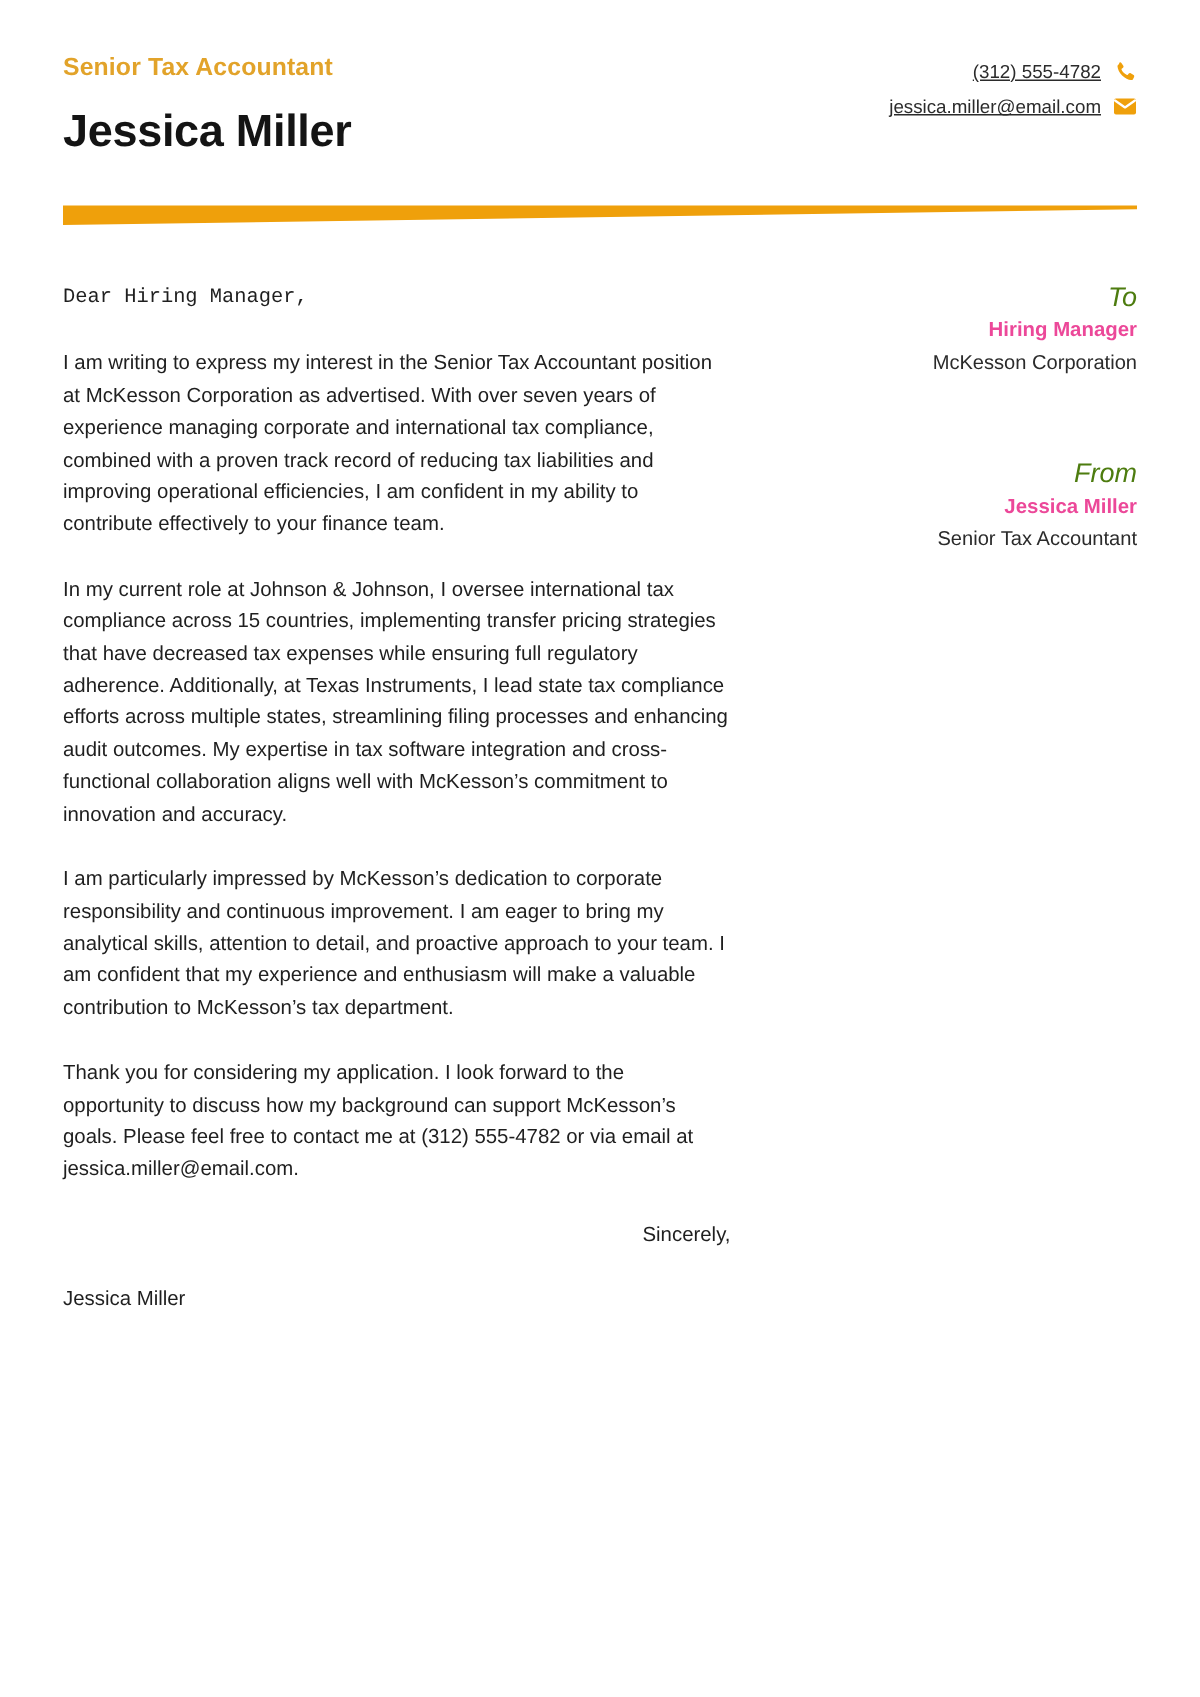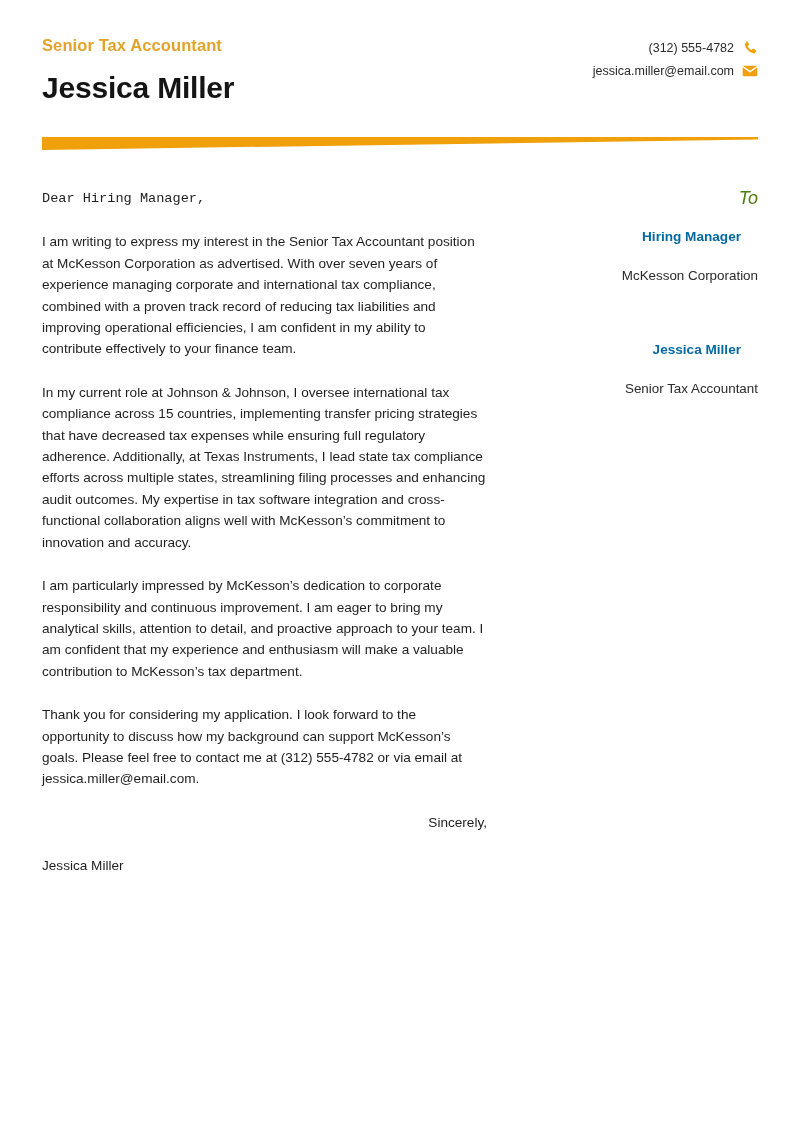--- a/index.html
+++ b/index.html
@@ -68,20 +68,21 @@
     display: flex;
     align-items: center;
     justify-content: flex-end;
     gap: 8px;
   }
   .contact-text {
     font-size: 12.5px;
     color: #2b2b2b;
     line-height: 1.3;
     white-space: nowrap;
+    text-decoration: underline;
   }
   .contact-icon {
     width: 16px;
     height: 16px;
     display: flex;
     align-items: center;
     justify-content: center;
     flex: none;
   }
   .contact-icon svg { display: block; }
@@ -150,22 +151,22 @@
     font-size: 18px;
     line-height: 21.4px;
     color: #4d7c0f;
     margin: 0;
     font-style: italic;
   }
   .meta-strong {
     font-size: 13.6px;
     font-weight: bold;
     line-height: 21.4px;
-    color: #0369a1;
-    margin: 17px;
+    color: #ec4899;
+    margin: 0;
   }
   .meta-sub {
     font-size: 13.4px;
     line-height: 21.4px;
     color: #2b2b2b;
     margin: 0;
   }
 </style>
 </head>
 <body>
@@ -229,20 +230,21 @@
 
     <div class="meta">
 
       <div class="meta-block">
         <div class="meta-label">To</div>
         <div class="meta-strong">Hiring Manager</div>
         <div class="meta-sub">McKesson Corporation</div>
       </div>
 
       <div class="meta-block second">
+        <div class="meta-label">From</div>
         <div class="meta-strong">Jessica Miller</div>
         <div class="meta-sub">Senior Tax Accountant</div>
       </div>
 
     </div>
   </div>
 
 </div>
 
 </body></html>

